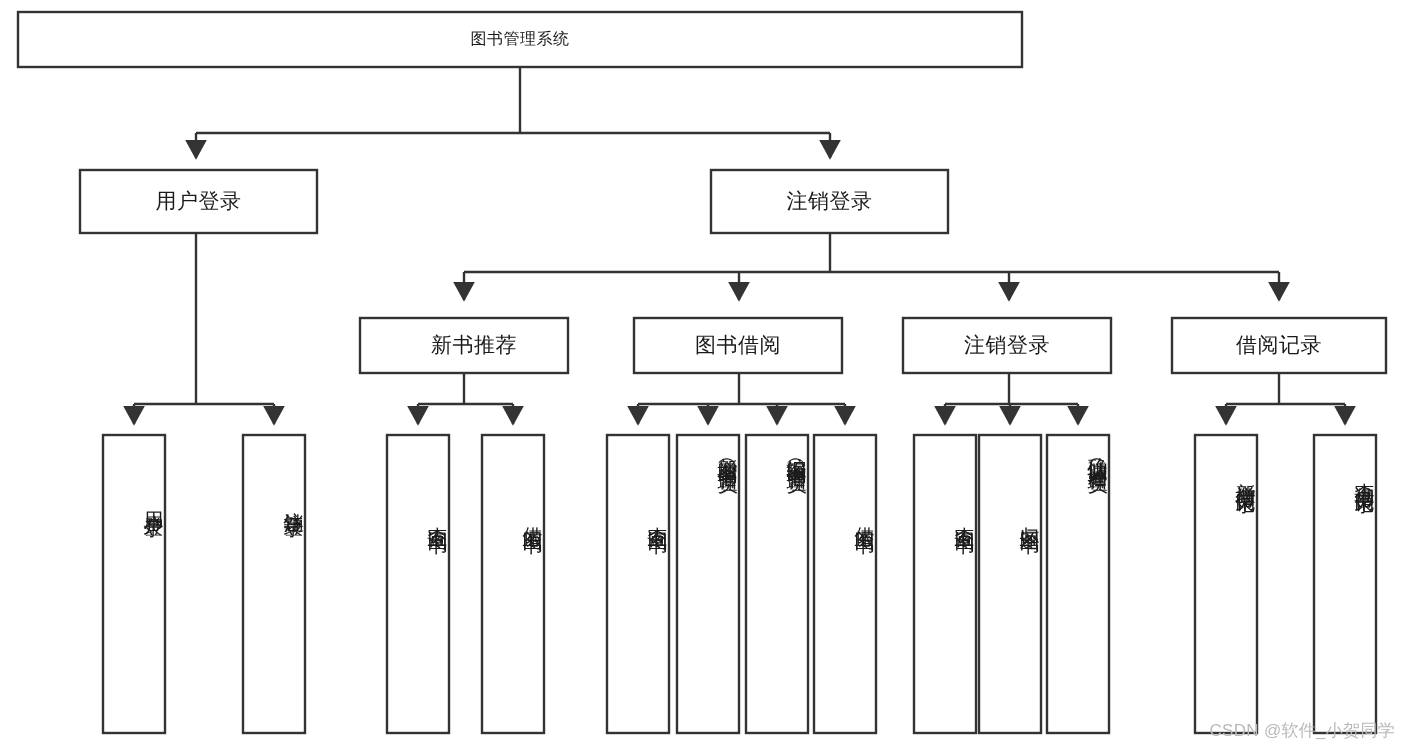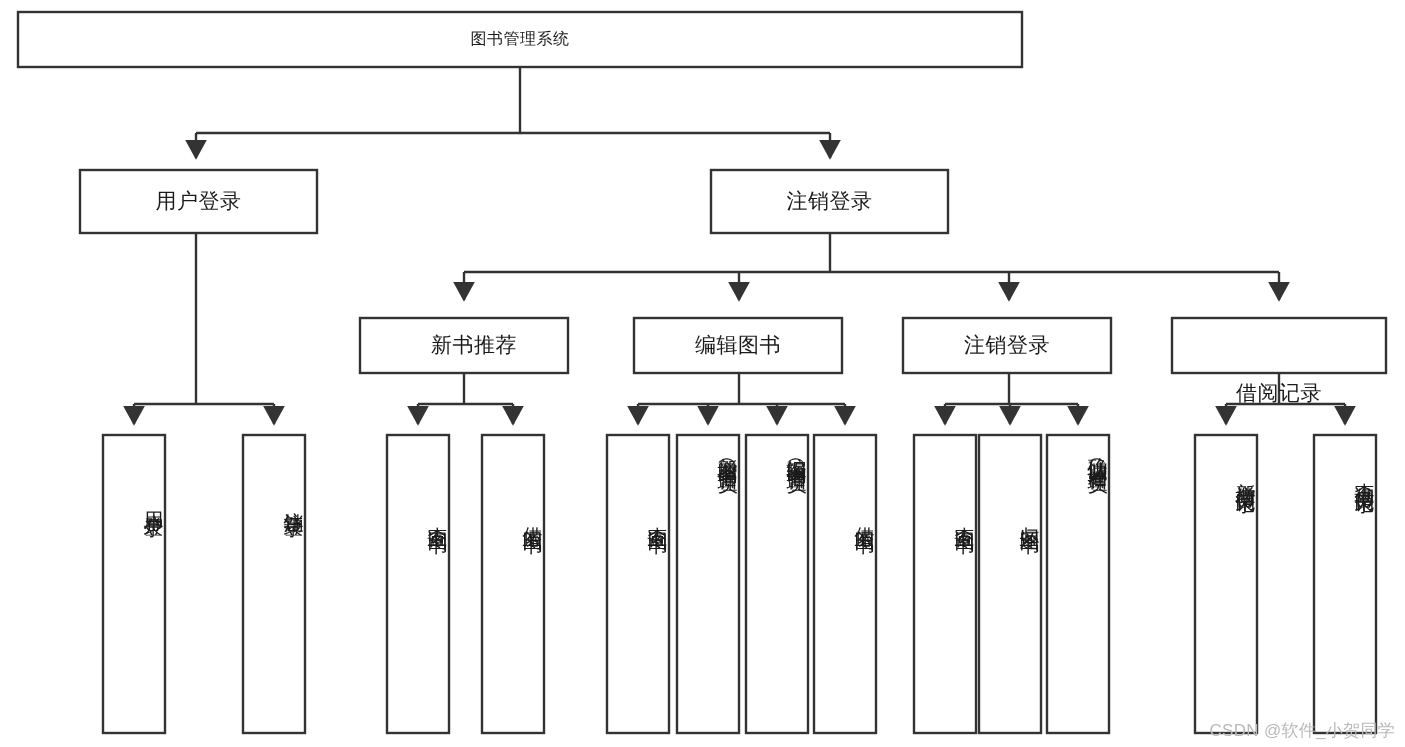--- a/index.html
+++ b/index.html
@@ -167,23 +167,23 @@
     <rect class="node-box" x="1195" y="435" width="62" height="298"></rect>
     <rect class="node-box" x="1314" y="435" width="62" height="298"></rect>
   </svg>
 
   <div class="node-label" style="left:18px; top:12px; width:1004px; height:55px; font-size:16px;">图书管理系统</div>
 
   <div class="node-label" style="left:80px; top:170px; width:237px; height:63px;">用户登录</div>
   <div class="node-label" style="left:711px; top:170px; width:237px; height:63px;">注销登录</div>
 
   <div class="node-label" style="left:360px; top:318px; width:208px; height:55px;padding-left:10px;">新书推荐</div>
-  <div class="node-label" style="left:634px; top:318px; width:208px; height:55px;">编辑图书</div>
+  <div class="node-label" style="left:634px; top:318px; width:208px; height:55px;">图书借阅</div>
   <div class="node-label" style="left:903px; top:318px; width:208px; height:55px;">注销登录</div>
-  <div class="node-label" style="left:1172px; top:318px; width:214px; height:55px;margin-top:48px;">借阅记录</div>
+  <div class="node-label" style="left:1172px; top:318px; width:214px; height:55px;">借阅记录</div>
 
   <div class="node-label vertical" style="left:103px; top:496px; width:62px; height:237px; justify-content:flex-start; padding-top:0;">用户登录</div>
   <div class="node-label vertical" style="left:243px; top:496px; width:62px; height:237px; justify-content:flex-start; padding-top:0;">注销登录</div>
 
   <div class="node-label vertical" style="left:387px; top:511px; width:62px; height:222px; justify-content:flex-start; padding-top:0;">查询图书</div>
   <div class="node-label vertical" style="left:482px; top:511px; width:62px; height:222px; justify-content:flex-start; padding-top:0;">借阅图书</div>
 
   <div class="node-label vertical" style="left:607px; top:511px; width:62px; height:222px; justify-content:flex-start; padding-top:0;">查询图书</div>
   <div class="node-label vertical" style="left:677px; top:442px; width:62px; height:291px; justify-content:flex-start; padding-top:0;">新增图书（管理员）</div>
   <div class="node-label vertical" style="left:746px; top:442px; width:62px; height:291px; justify-content:flex-start; padding-top:0;">编辑图书（管理员）</div>

